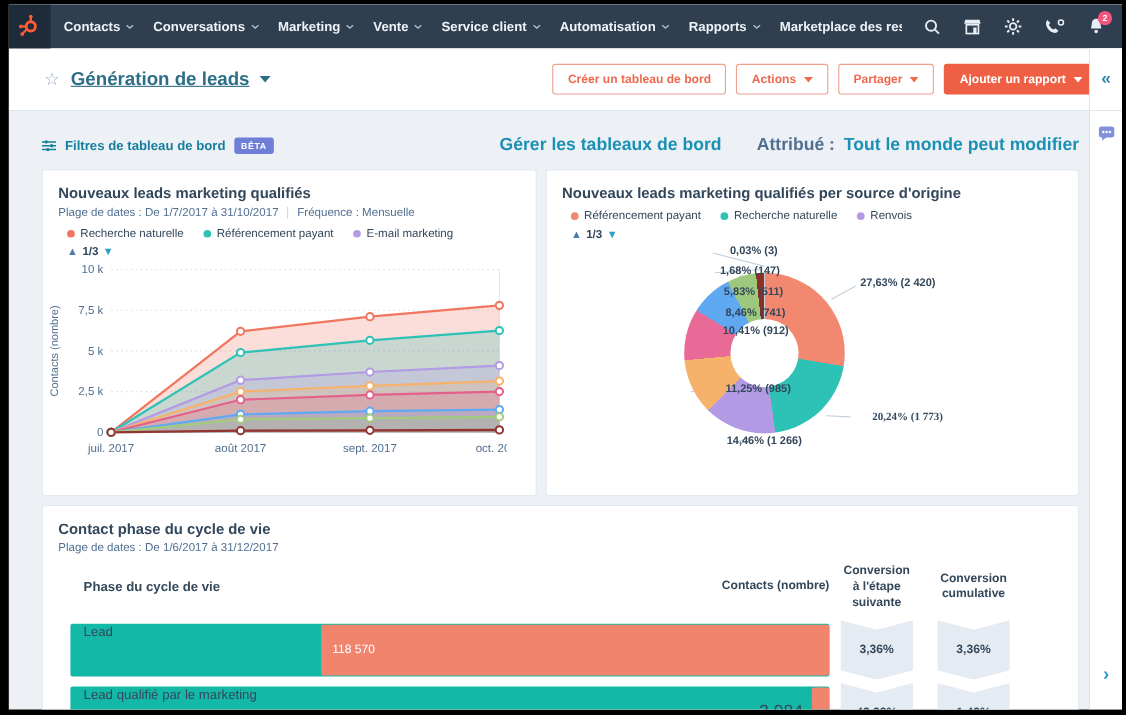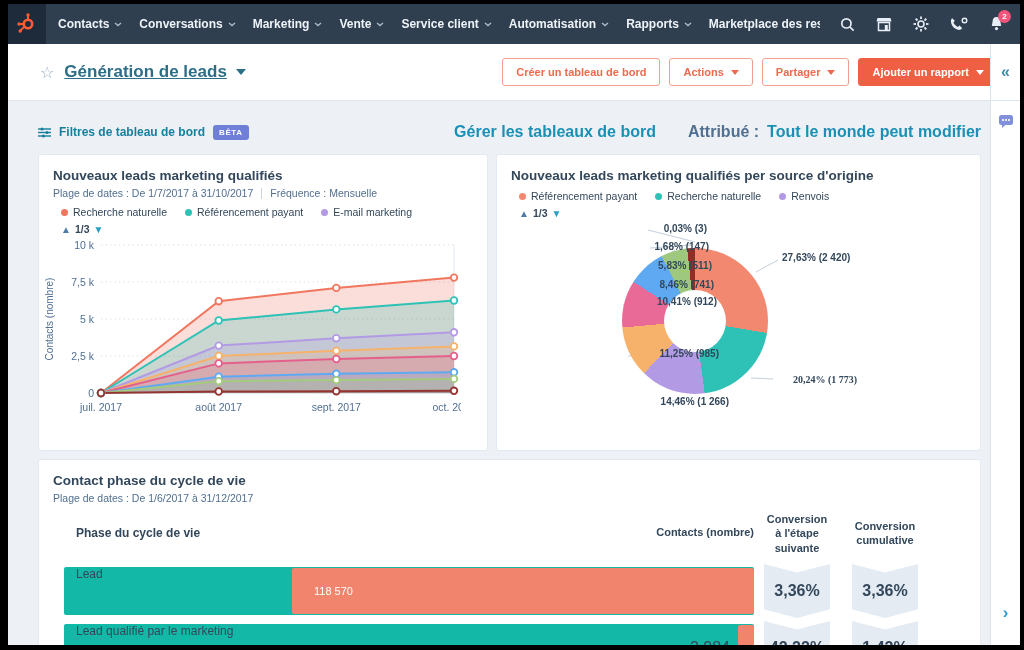--- a/index.html
+++ b/index.html
@@ -67,26 +67,26 @@
   .f-head{display:flex;align-items:center;font-size:11px;font-weight:700;color:#33475b;}
   .f-main-h{width:690px;display:flex;justify-content:space-between;align-items:flex-start;}
   .f-main-h .h-left{padding-left:12px;font-size:12px;}
   .f-chev-h{width:66px;margin-left:10px;text-align:center;line-height:1.3;}
   .f-chev-h.c2{margin-left:22px;}
   .f-rows{margin-top:12px;}
   .f-row{display:flex;align-items:center;height:48px;margin-bottom:9px;}
   .f-main{width:690px;height:48px;background:#14b8a6;border-radius:2px;display:flex;align-items:flex-start;}
   .f-label{width:228px;padding-left:12px;font-size:12px;color:#33475b;}
   .f-barzone{flex:1;height:48px;display:flex;align-items:center;justify-content:flex-end;}
-  .f-bar{height:46px;background:#f1846d;border-radius:2px;display:flex;align-items:center;color:#fff;font-size:11px;cursor:pointer;padding-left:12px;}
+  .f-bar{height:46px;background:#f1846d;border-radius:2px;display:flex;align-items:center;color:#fff;font-size:11px;cursor:pointer;}
   .f-bar span{padding-left:10px;}
   .f-val{font-size:16px;color:#33475b;margin-right:8px;}
   .f-chev{width:66px;height:54px;margin-left:10px;background:#e4ebf3;flex:0 0 auto;
     clip-path:polygon(0 0,50% 16%,100% 0,100% 84%,50% 100%,0 84%);
-    display:flex;align-items:center;justify-content:center;font-size:16px;font-weight:700;color:#33475b;}
+    display:flex;align-items:center;justify-content:center;font-size:11px;font-weight:700;color:#33475b;}
   .f-chev.c2{margin-left:22px;}
 
   
   .rail{position:absolute;top:40px;right:0;bottom:0;width:30px;background:#fff;border-left:1px solid #dce4ec;}
   .rail-top{height:57px;border-bottom:1px solid #dce4ec;display:flex;align-items:center;justify-content:center;}
   .collapse{color:#3a8aa8;font-size:16px;font-weight:700;cursor:pointer;line-height:1;}
   .rail-comment{display:block;margin:13px auto 0 auto;cursor:pointer;}
   .rail-next{position:absolute;bottom:24px;left:0;width:100%;text-align:center;color:#2e9ad2;font-size:17px;font-weight:700;cursor:pointer;line-height:1;}
 
   svg text{font-family:"Liberation Sans",sans-serif;}

